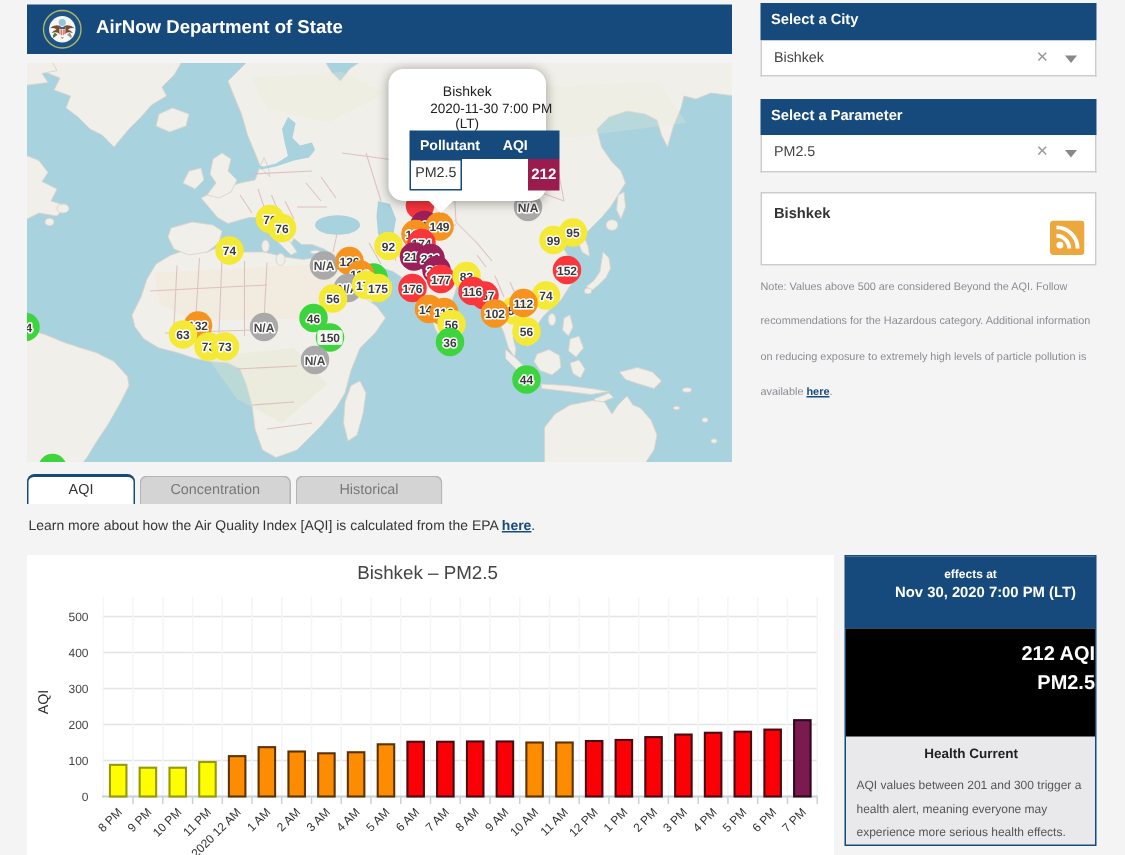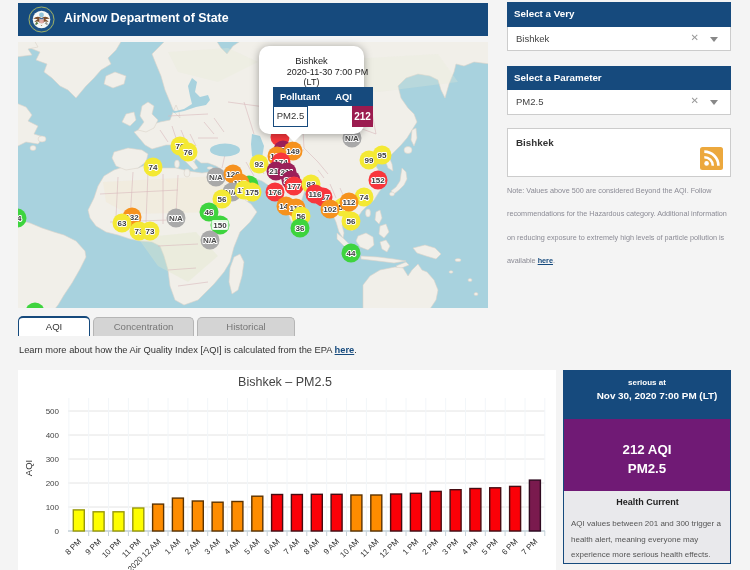--- a/index.html
+++ b/index.html
@@ -224,21 +224,21 @@
   <div style="display:flex;height:19px;background:#164a7d;color:#fff;font-size:9.4px;font-weight:bold;">
     <div style="width:54px;text-align:center;line-height:19px;">Pollutant</div>
     <div style="width:33px;text-align:center;line-height:19px;">AQI</div>
   </div>
   <div style="display:flex;height:21px;">
     <div style="width:54px;border:1.5px solid #164a7d;background:#fff;text-align:center;line-height:18px;font-size:9.5px;color:#333;">PM2.5</div>
     <div style="width:33px;background:#9b1b4f;color:#fff;text-align:center;line-height:21px;font-size:10px;font-weight:bold;margin-left:44px;">212</div>
   </div>
 </div>
 
-<div class="abs" style="left:507px;top:2px;width:224px;height:24.5px;background:#164a7d;color:#fff;font-size:9.8px;font-weight:bold;line-height:24.5px;padding-left:7px;">Select a Very</div>
+<div class="abs" style="left:507px;top:2px;width:224px;height:24.5px;background:#164a7d;color:#fff;font-size:9.8px;font-weight:bold;line-height:24.5px;padding-left:7px;">Select a City</div>
 <div class="abs" style="left:507px;top:26.5px;width:224px;height:24.5px;background:#fff;border:1px solid #ccc;border-top:none;">
   <div style="position:absolute;left:8px;top:6px;font-size:9.5px;color:#444;">Bishkek</div>
   <div style="position:absolute;right:31px;top:5px;font-size:10px;color:#999;">✕</div>
   <div style="position:absolute;right:12px;top:10px;width:0;height:0;border-left:4.5px solid transparent;border-right:4.5px solid transparent;border-top:5px solid #888;"></div>
 </div>
 <div class="abs" style="left:507px;top:65.5px;width:224px;height:24.5px;background:#164a7d;color:#fff;font-size:9.8px;font-weight:bold;line-height:24.5px;padding-left:7px;">Select a Parameter</div>
 <div class="abs" style="left:507px;top:90px;width:224px;height:24.5px;background:#fff;border:1px solid #ccc;border-top:none;">
   <div style="position:absolute;left:8px;top:6px;font-size:9.5px;color:#444;">PM2.5</div>
   <div style="position:absolute;right:31px;top:5px;font-size:10px;color:#999;">✕</div>
   <div style="position:absolute;right:12px;top:10px;width:0;height:0;border-left:4.5px solid transparent;border-right:4.5px solid transparent;border-top:5px solid #888;"></div>
@@ -373,24 +373,24 @@
 <rect x="511.4" y="110.1" width="11" height="50.9" fill="#7a1a4e" stroke="#2e0a20" stroke-width="1.4"></rect>
 <text x="519.9" y="172" text-anchor="end" font-size="8" fill="#333" transform="rotate(-45 519.9 172)">7 PM</text>
 <line x1="526.8" y1="161" x2="526.8" y2="166" stroke="#c6d3da" stroke-width="1"></line>
 <text x="267" y="16" text-anchor="middle" font-size="12.5" fill="#444">Bishkek – PM2.5</text>
 <text x="14" y="98" text-anchor="middle" font-size="9.5" fill="#333" transform="rotate(-90 14 98)">AQI</text>
 </svg>
 </div>
 
 <div class="abs" style="left:563px;top:369.5px;width:168px;height:194.5px;border:1.5px solid #164a7d;background:#e9e9ec;">
   <div style="background:#164a7d;color:#fff;text-align:center;height:48.5px;padding-top:4px;">
-    <div style="font-size:8px;font-weight:bold;margin-top:3px;">serious at</div>
+    <div style="font-size:8px;font-weight:bold;margin-top:3px;">effects at</div>
     <div style="font-size:9.9px;font-weight:bold;margin-top:3px;padding-left:20px;">Nov 30, 2020 7:00 PM (LT)</div>
   </div>
-  <div style="background:#701a75;color:#fff;text-align:center;height:72px;padding-top:21px;">
+  <div style="background:#000000;color:#fff;text-align:right;height:72px;padding-top:7px;">
     <div style="font-size:13.3px;font-weight:bold;line-height:19.5px;">212 AQI</div>
     <div style="font-size:13.3px;font-weight:bold;line-height:18.5px;">PM2.5</div>
   </div>
   <div style="padding:6px 6px 0 7px;">
     <div style="font-size:9px;font-weight:bold;color:#222;text-align:center;">Health Current</div>
     <div style="font-size:8px;color:#555;line-height:15.5px;margin-top:9px;white-space:nowrap;">AQI values between 201 and 300 trigger a<br>health alert, meaning everyone may<br>experience more serious health effects.</div>
   </div>
 </div>
 
 </body></html>

